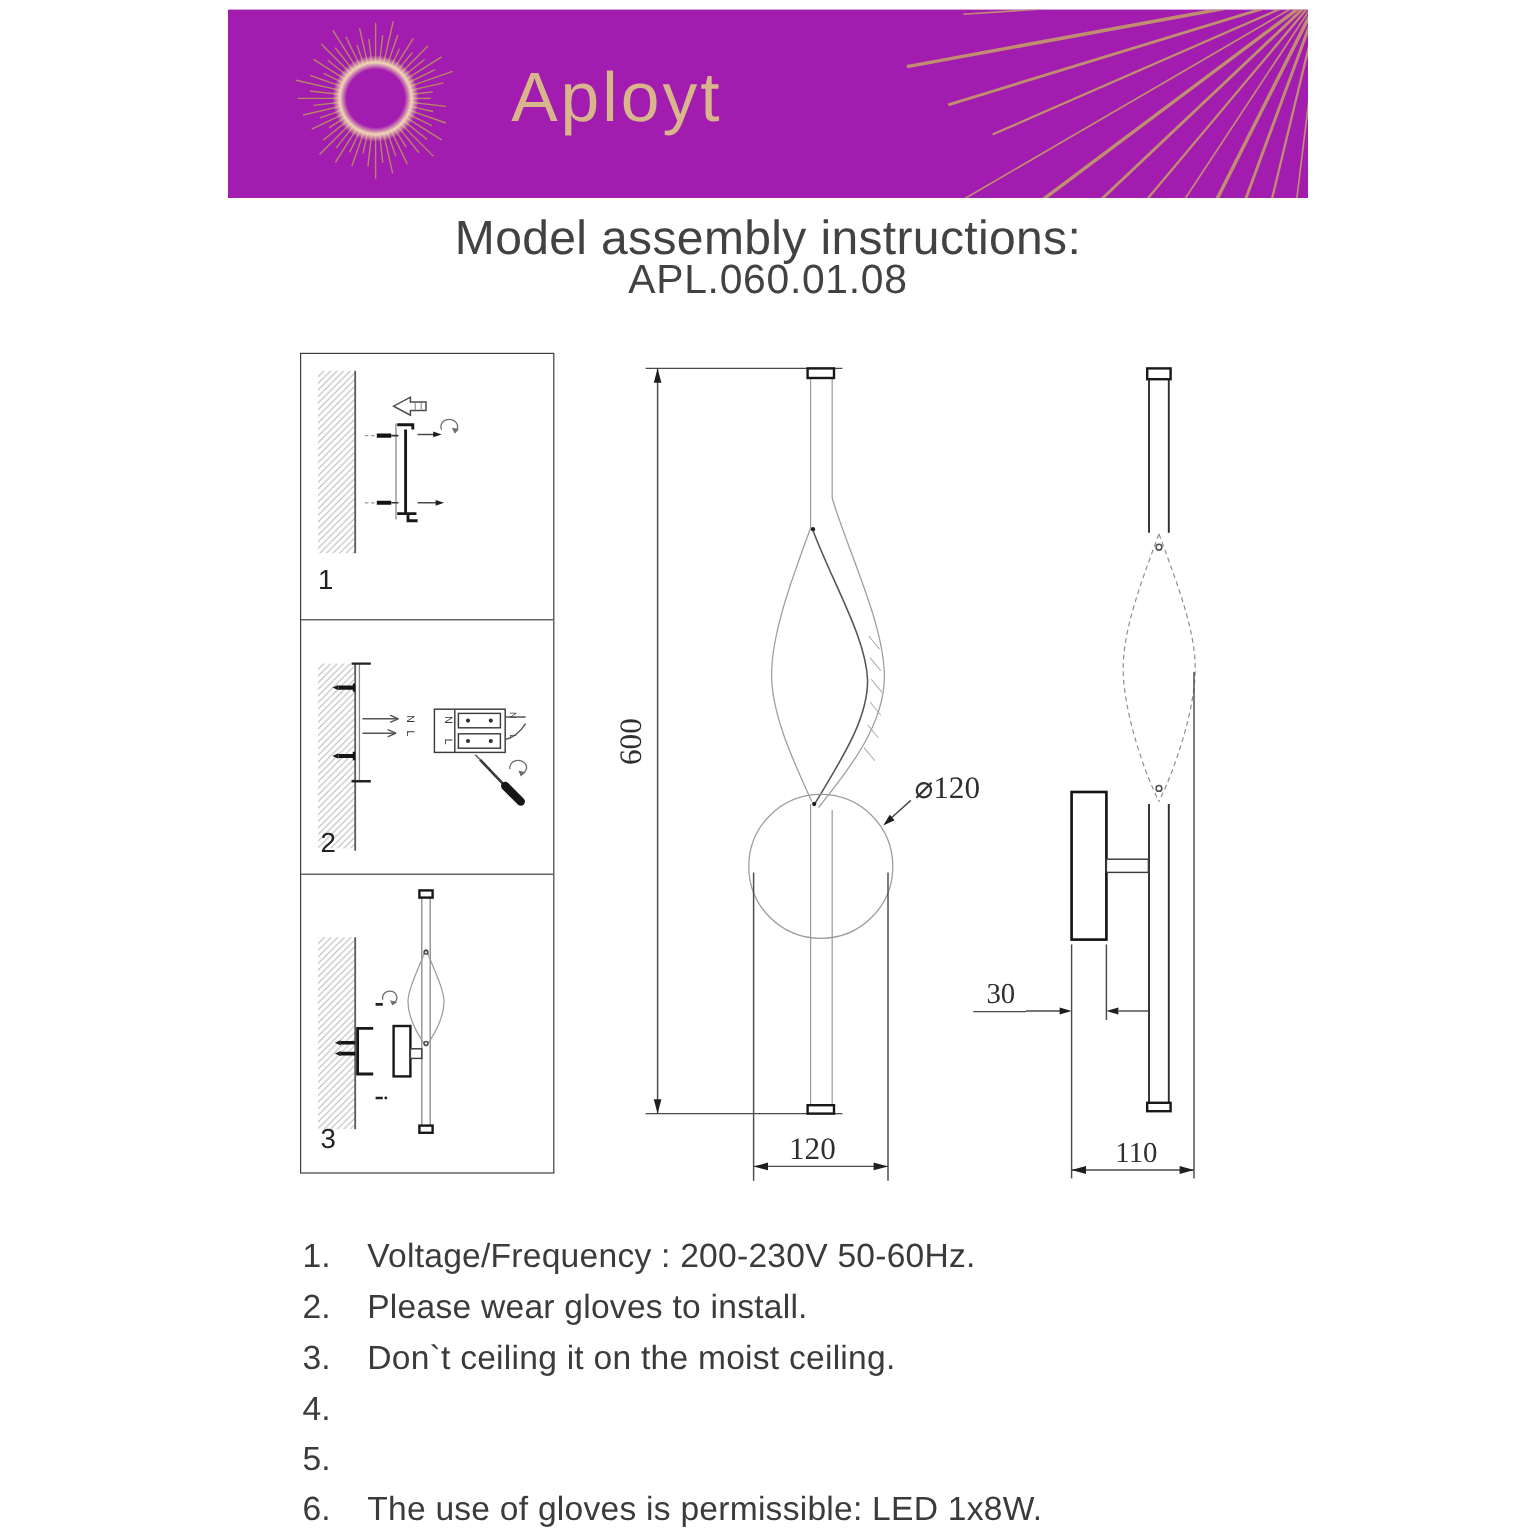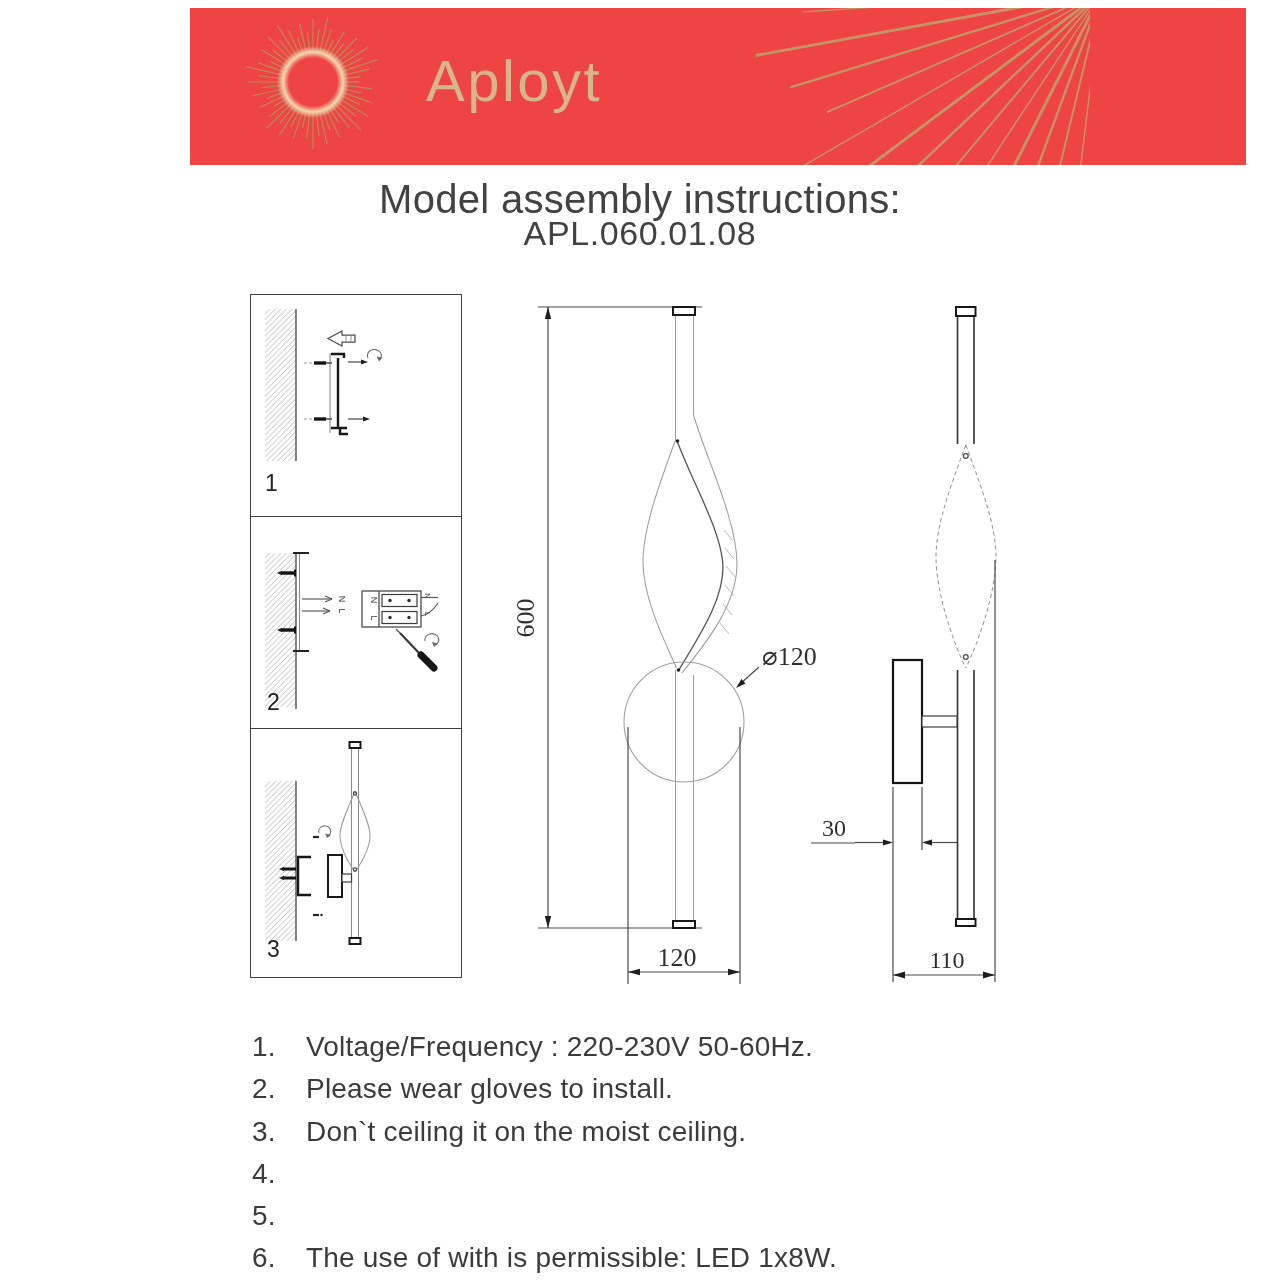--- a/index.html
+++ b/index.html
@@ -1,21 +1,21 @@
 <!DOCTYPE html>
 <html><head>
 <meta charset="utf-8">
 <style>
   html,body{margin:0;padding:0;}
   body{
     width:1280px;height:1280px;position:relative;background:#ffffff;
     font-family:"Liberation Sans",sans-serif;overflow:hidden;
   }
   
-  .banner{position:absolute;left:190px;top:8px;width:1056px;height:157px;background:#ef4444;overflow:hidden;}
+  .banner{position:absolute;left:190px;top:8px;width:900px;height:157px;background:#a21caf;overflow:hidden;}
   .brand{font-family:"Liberation Sans",sans-serif;font-size:58px;fill:#d8b58a;letter-spacing:2.5px;font-weight:400;}
   
   .title1{position:absolute;left:0;top:177px;width:1280px;text-align:center;font-size:40px;color:#424242;letter-spacing:.3px;}
   .title2{position:absolute;left:0;top:214px;width:1280px;text-align:center;font-size:34px;color:#424242;letter-spacing:.6px;}
   
   .steps{position:absolute;left:250px;top:294px;width:212px;height:684px;border:1.6px solid #3f3f3f;box-sizing:border-box;background:#fff;}
   .step-panel{box-sizing:border-box;width:100%;}
   .step-panel + .step-panel{border-top:1.6px solid #3f3f3f;}
   .p1{height:221px}.p2{height:212px}.p3{height:247px}
   
@@ -355,33 +355,33 @@
     <line x1="83" y1="685" x2="185" y2="685" class="dim"></line>
     <polygon points="83,685 95,681.6 95,688.4" class="fillDark"></polygon>
     <polygon points="185,685 173,681.6 173,688.4" class="fillDark"></polygon>
     <text x="137" y="678" class="dimtxt2" text-anchor="middle">110</text>
   </g>
 </svg>
 
 <div class="instructions">
   <div class="inst-row">
     <span class="inst-num">1.</span>
-    <span class="inst-text">Voltage/Frequency : 220-230V 50-60Hz.</span>
+    <span class="inst-text">Voltage/Frequency : 200-230V 50-60Hz.</span>
   </div>
   <div class="inst-row">
     <span class="inst-num">2.</span>
     <span class="inst-text">Please wear gloves to install.</span>
   </div>
   <div class="inst-row">
     <span class="inst-num">3.</span>
     <span class="inst-text">Don`t ceiling it on the moist ceiling.</span>
   </div>
   <div class="inst-row">
     <span class="inst-num">4.</span>
   </div>
   <div class="inst-row">
     <span class="inst-num">5.</span>
   </div>
   <div class="inst-row">
     <span class="inst-num">6.</span>
-    <span class="inst-text">The use of with is permissible: LED 1x8W.</span>
+    <span class="inst-text">The use of gloves is permissible: LED 1x8W.</span>
   </div>
 </div>
 
 </body></html>

